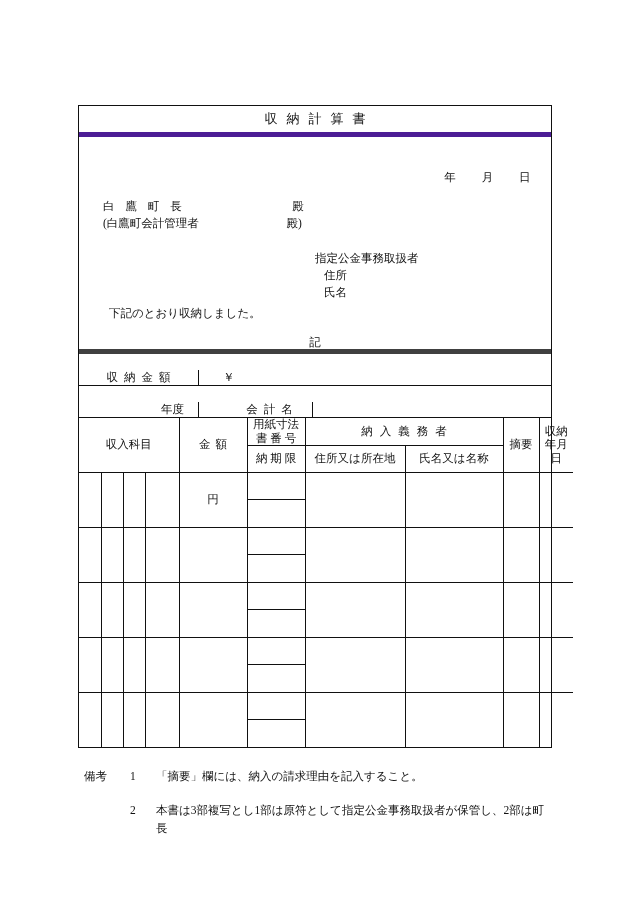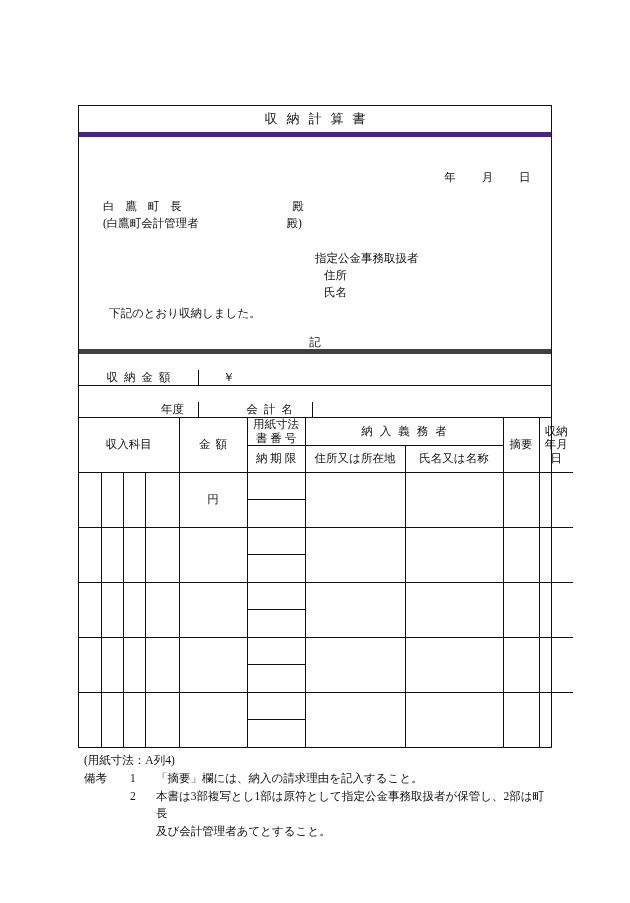--- a/index.html
+++ b/index.html
@@ -226,20 +226,21 @@
     left: 84px;
     top: 752px;
     width: 470px;
     font-size: 11.5px;
     line-height: 1.55;
   }
   .note-size { display: block; }
   .note-row {
     display: flex;
     align-items: flex-start;
+    margin-top: 16px;
   }
   .note-label {
     width: 38px;
     flex: none;
   }
   .note-num {
     width: 26px;
     flex: none;
     text-align: left;
     padding-left: 8px;
@@ -407,27 +408,25 @@
           <td></td>
           <td></td>
           <td></td>
         </tr>
       </tbody>
     </table>
 
   </div>
 
   <div class="notes">
-    <span class="note-size">(用紙寸法：A列4)</span>
     <div class="note-row">
       <span class="note-label">備考</span>
       <span class="note-num">1</span>
       <span class="note-text">「摘要」欄には、納入の請求理由を記入すること。</span>
     </div>
     <div class="note-row">
       <span class="note-label"></span>
       <span class="note-num">2</span>
       <span class="note-text">本書は3部複写とし1部は原符として指定公金事務取扱者が保管し、2部は町長</span>
     </div>
-    <span class="note-cont">及び会計管理者あてとすること。</span>
   </div>
 
 </div>
 
 </body></html>

